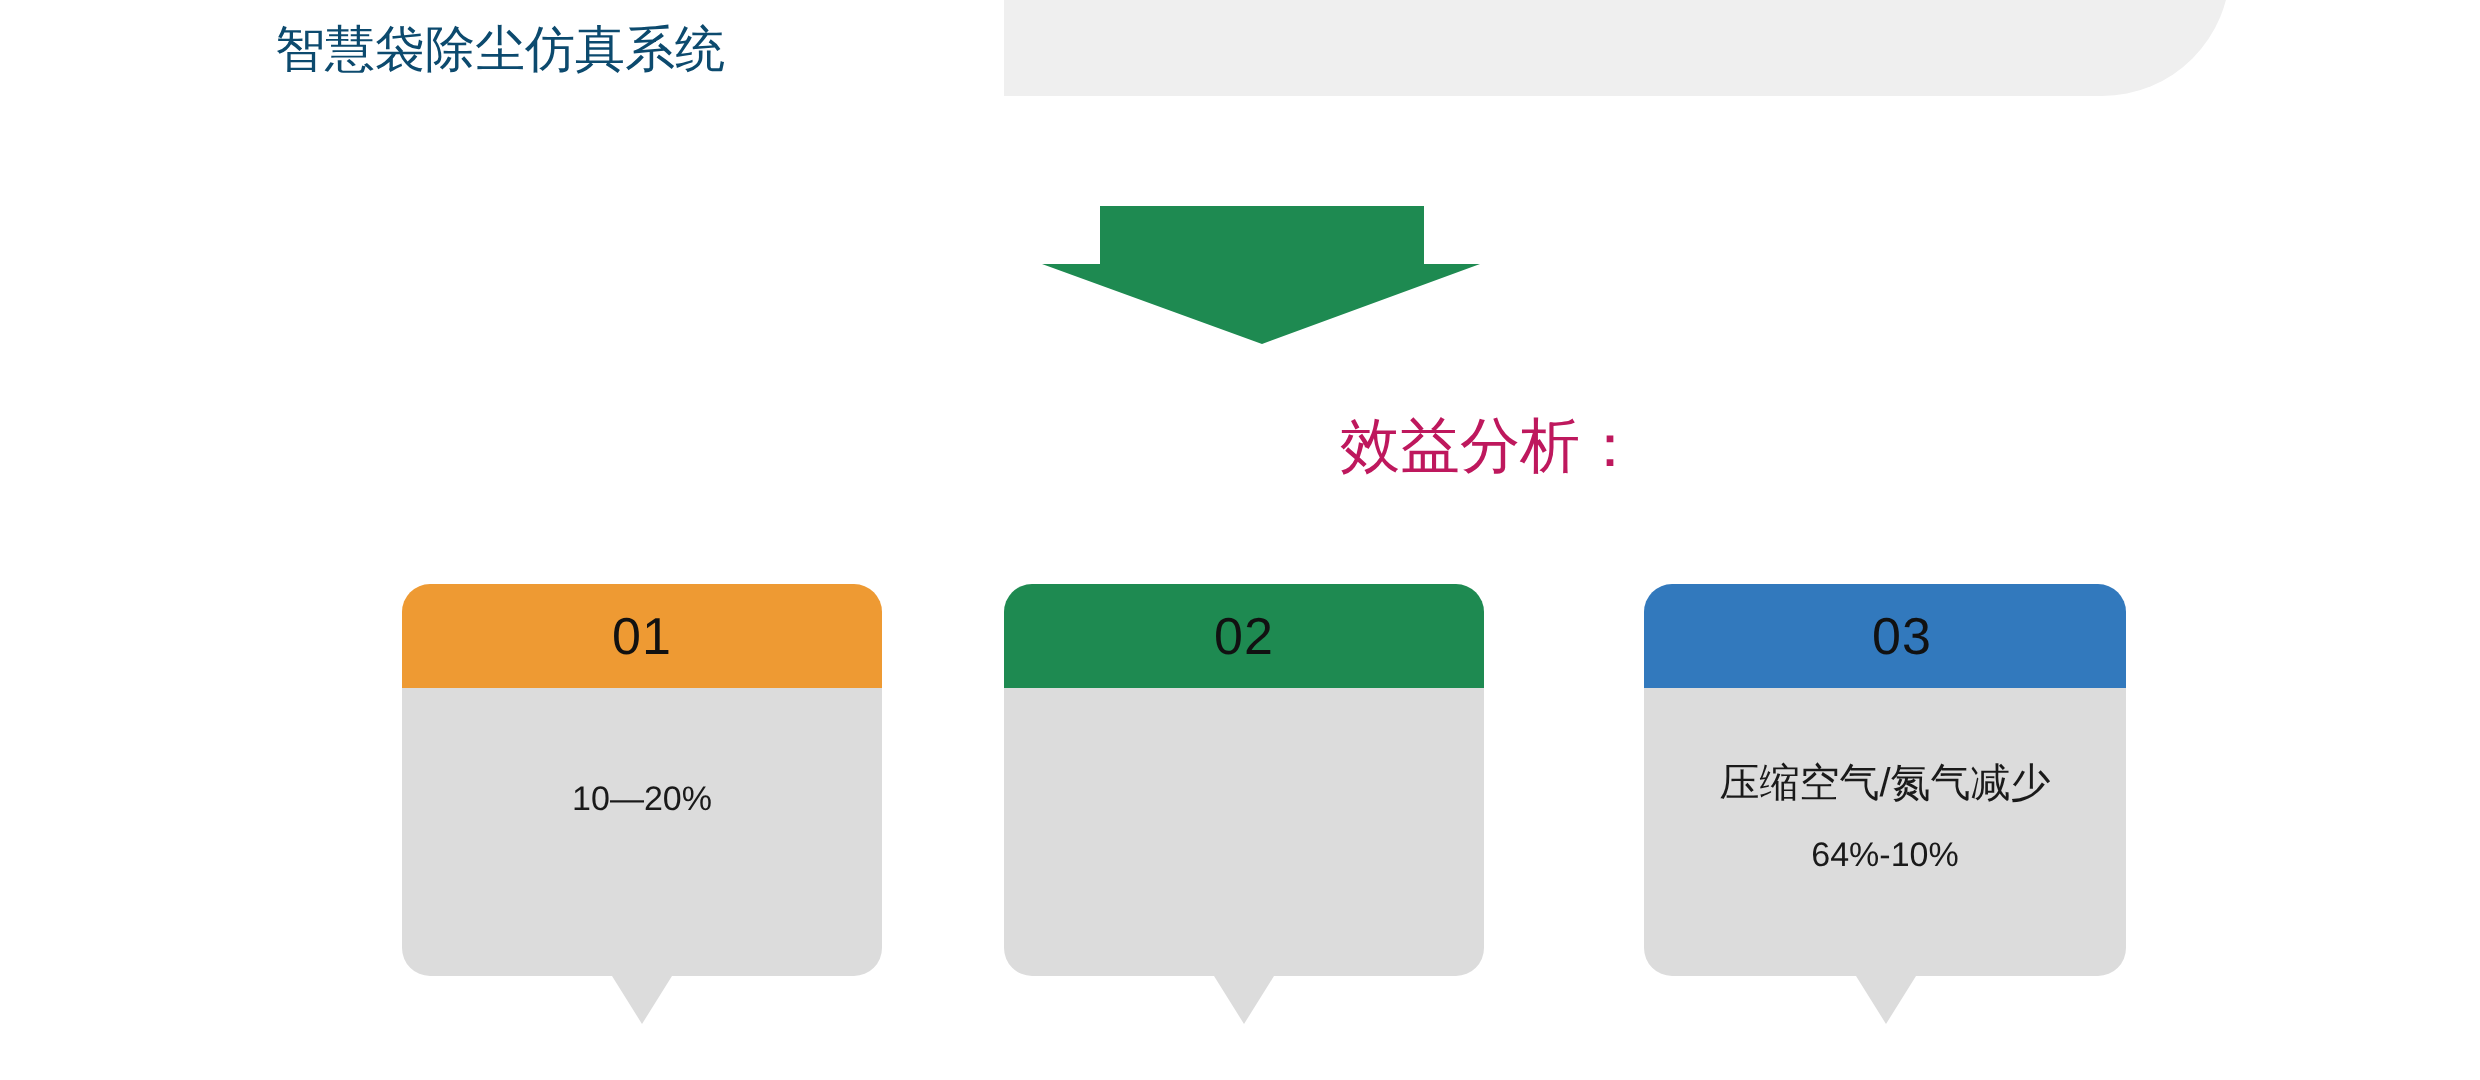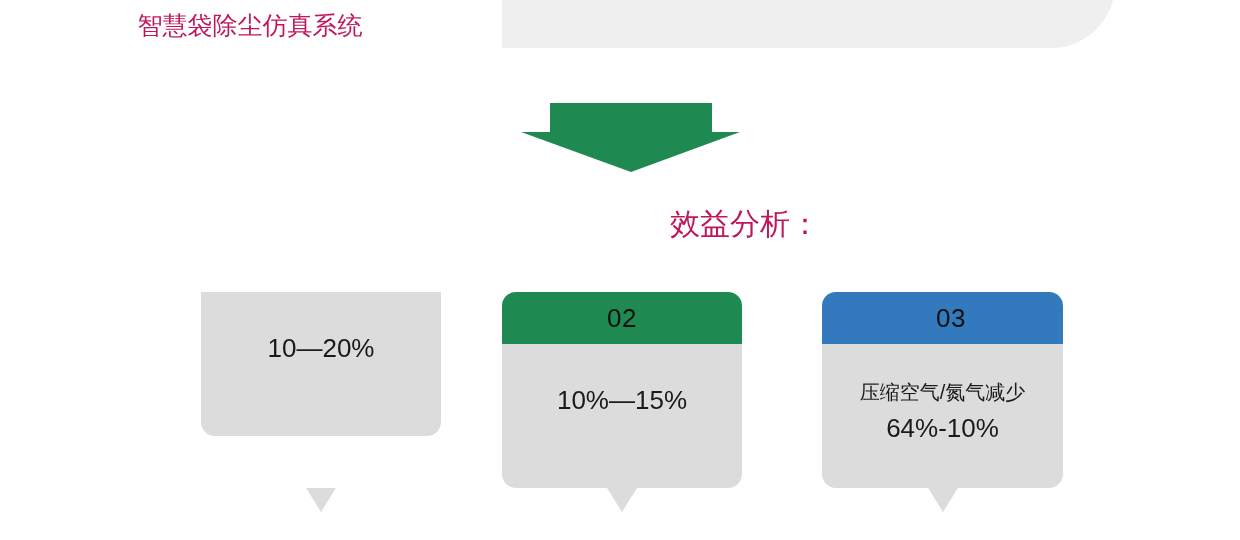--- a/index.html
+++ b/index.html
@@ -17,21 +17,21 @@
 
   
   #system-title {
     position: absolute;
     left: 0;
     top: 8px;
     width: 500px;
     text-align: center;
     font-size: 25px;
     line-height: 34px;
-    color: #be185d;
+    color: #0c4a6e;
     font-family: "Liberation Sans", "DejaVu Sans", sans-serif;
     white-space: nowrap;
   }
 
   
   #feature-panel {
     position: absolute;
     left: 502px;
     top: -62px;
     width: 613px;
@@ -102,21 +102,21 @@
     padding-top: 34px;
     box-sizing: border-box;
   }
   .card-line-1 {
     font-size: 20px;
     line-height: 28px;
     color: #1a1a1a;
     white-space: nowrap;
   }
   .card-line-2 {
-    font-size: 26px;
+    font-size: 17px;
     line-height: 34px;
     color: #1a1a1a;
     white-space: nowrap;
     margin-top: 5px;
   }
   .card-tail {
     position: absolute;
     left: 50%;
     transform: translateX(-50%);
     top: 196px;
@@ -140,32 +140,34 @@
   <svg width="220" height="70" viewBox="0 0 220 70" xmlns="http://www.w3.org/2000/svg">
     <polygon points="29,0 191,0 191,29 219,29 110,69 0,29 29,29" fill="#1e8a51"></polygon>
   </svg>
 </div>
 
 <div id="section-heading">效益分析：</div>
 
 <div id="benefit-cards">
 
   <div class="benefit-card card-1">
+    <div class="card-header" style="background:#ee9a33;">
+      <span>01</span>
+    </div>
     <div class="card-body">
       <div class="card-line-2">10—20%</div>
     </div>
     <div class="card-tail"></div>
   </div>
 
   <div class="benefit-card card-2">
     <div class="card-header" style="background:#1e8a51;align-items:center;">
       <span>02</span>
     </div>
     <div class="card-body">
-      <div class="card-line-2">10%—15%</div>
     </div>
     <div class="card-tail"></div>
   </div>
 
   <div class="benefit-card card-3">
     <div class="card-header" style="background:#3279bd;padding-left:17px;">
       <span>03</span>
     </div>
     <div class="card-body">
       <div class="card-line-1">压缩空气/氮气减少</div>

